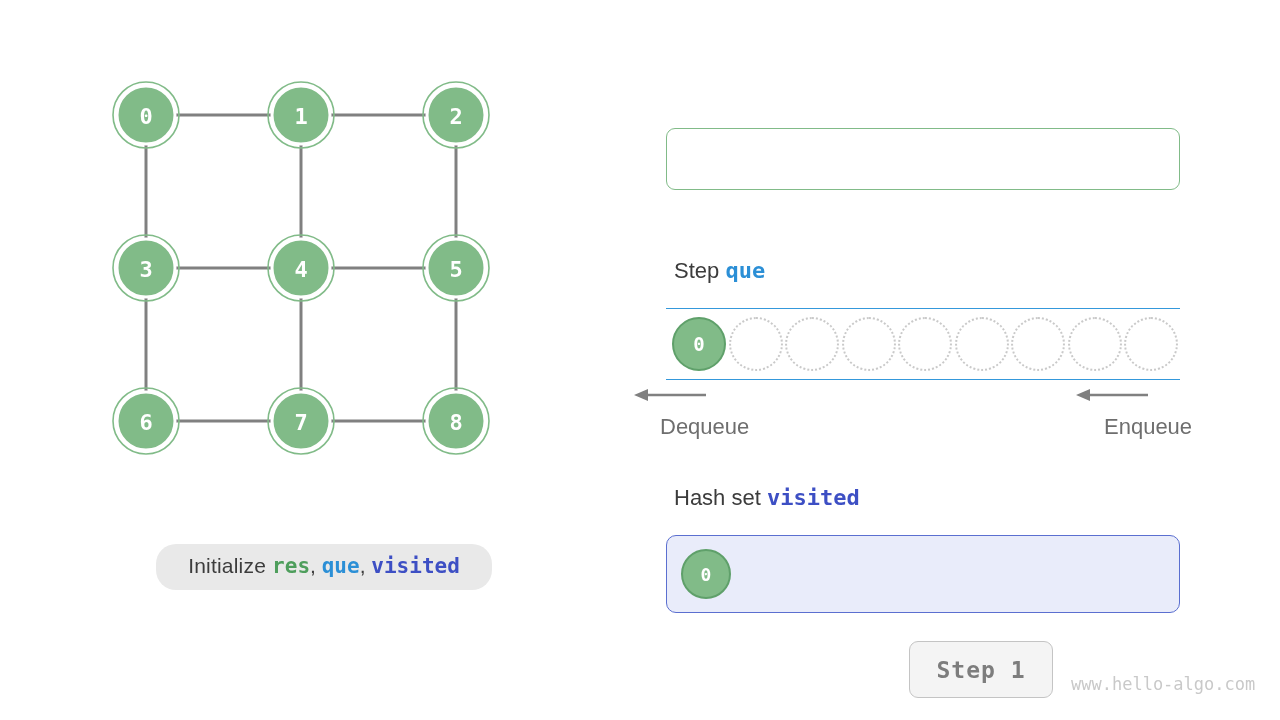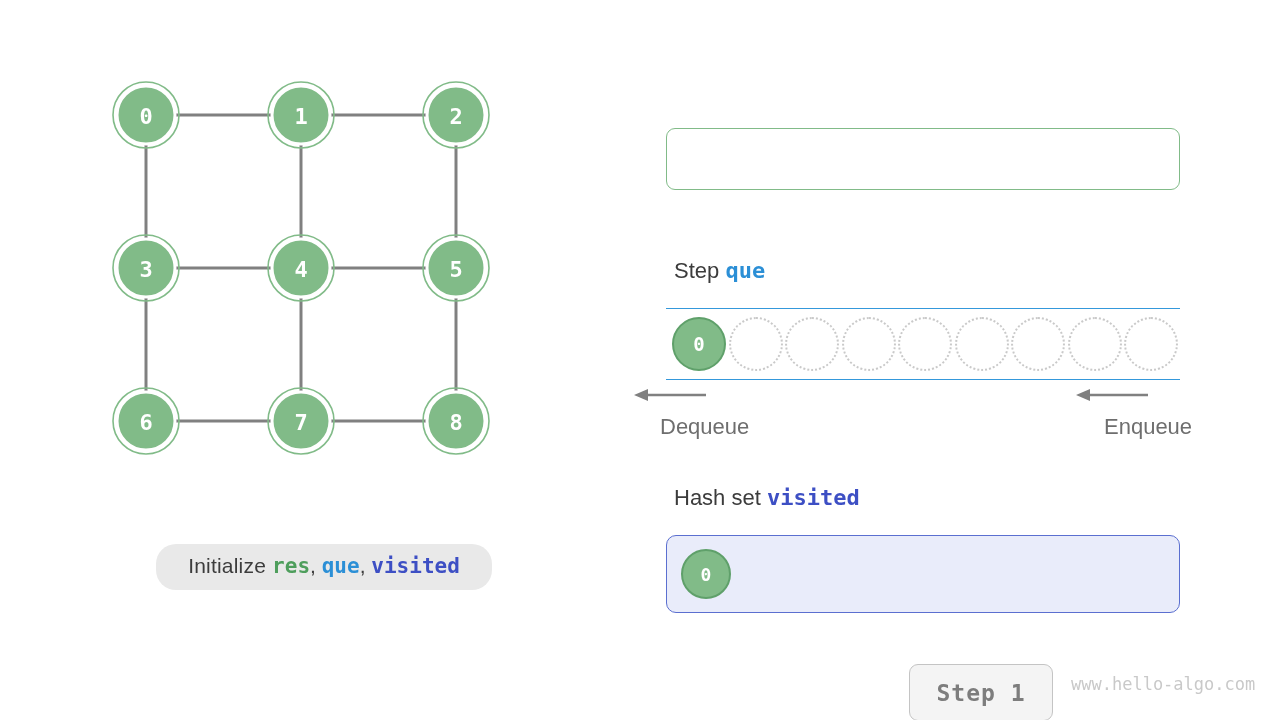--- a/index.html
+++ b/index.html
@@ -254,21 +254,20 @@
     border: 1.4px solid #c4c4c4;
     border-radius: 9px;
     display: flex;
     align-items: center;
     justify-content: center;
     font-family: "DejaVu Sans Mono", "Liberation Mono", monospace;
     font-size: 23px;
     font-weight: 700;
     color: #7d7d7d;
     letter-spacing: 1px;
-    margin-top: 23px;
   }
   #watermark {
     position: absolute;
     left: 1071px;
     top: 674px;
     font-family: "DejaVu Sans Mono", "Liberation Mono", monospace;
     font-size: 17px;
     color: #c9c9c9;
     white-space: nowrap;
   }

